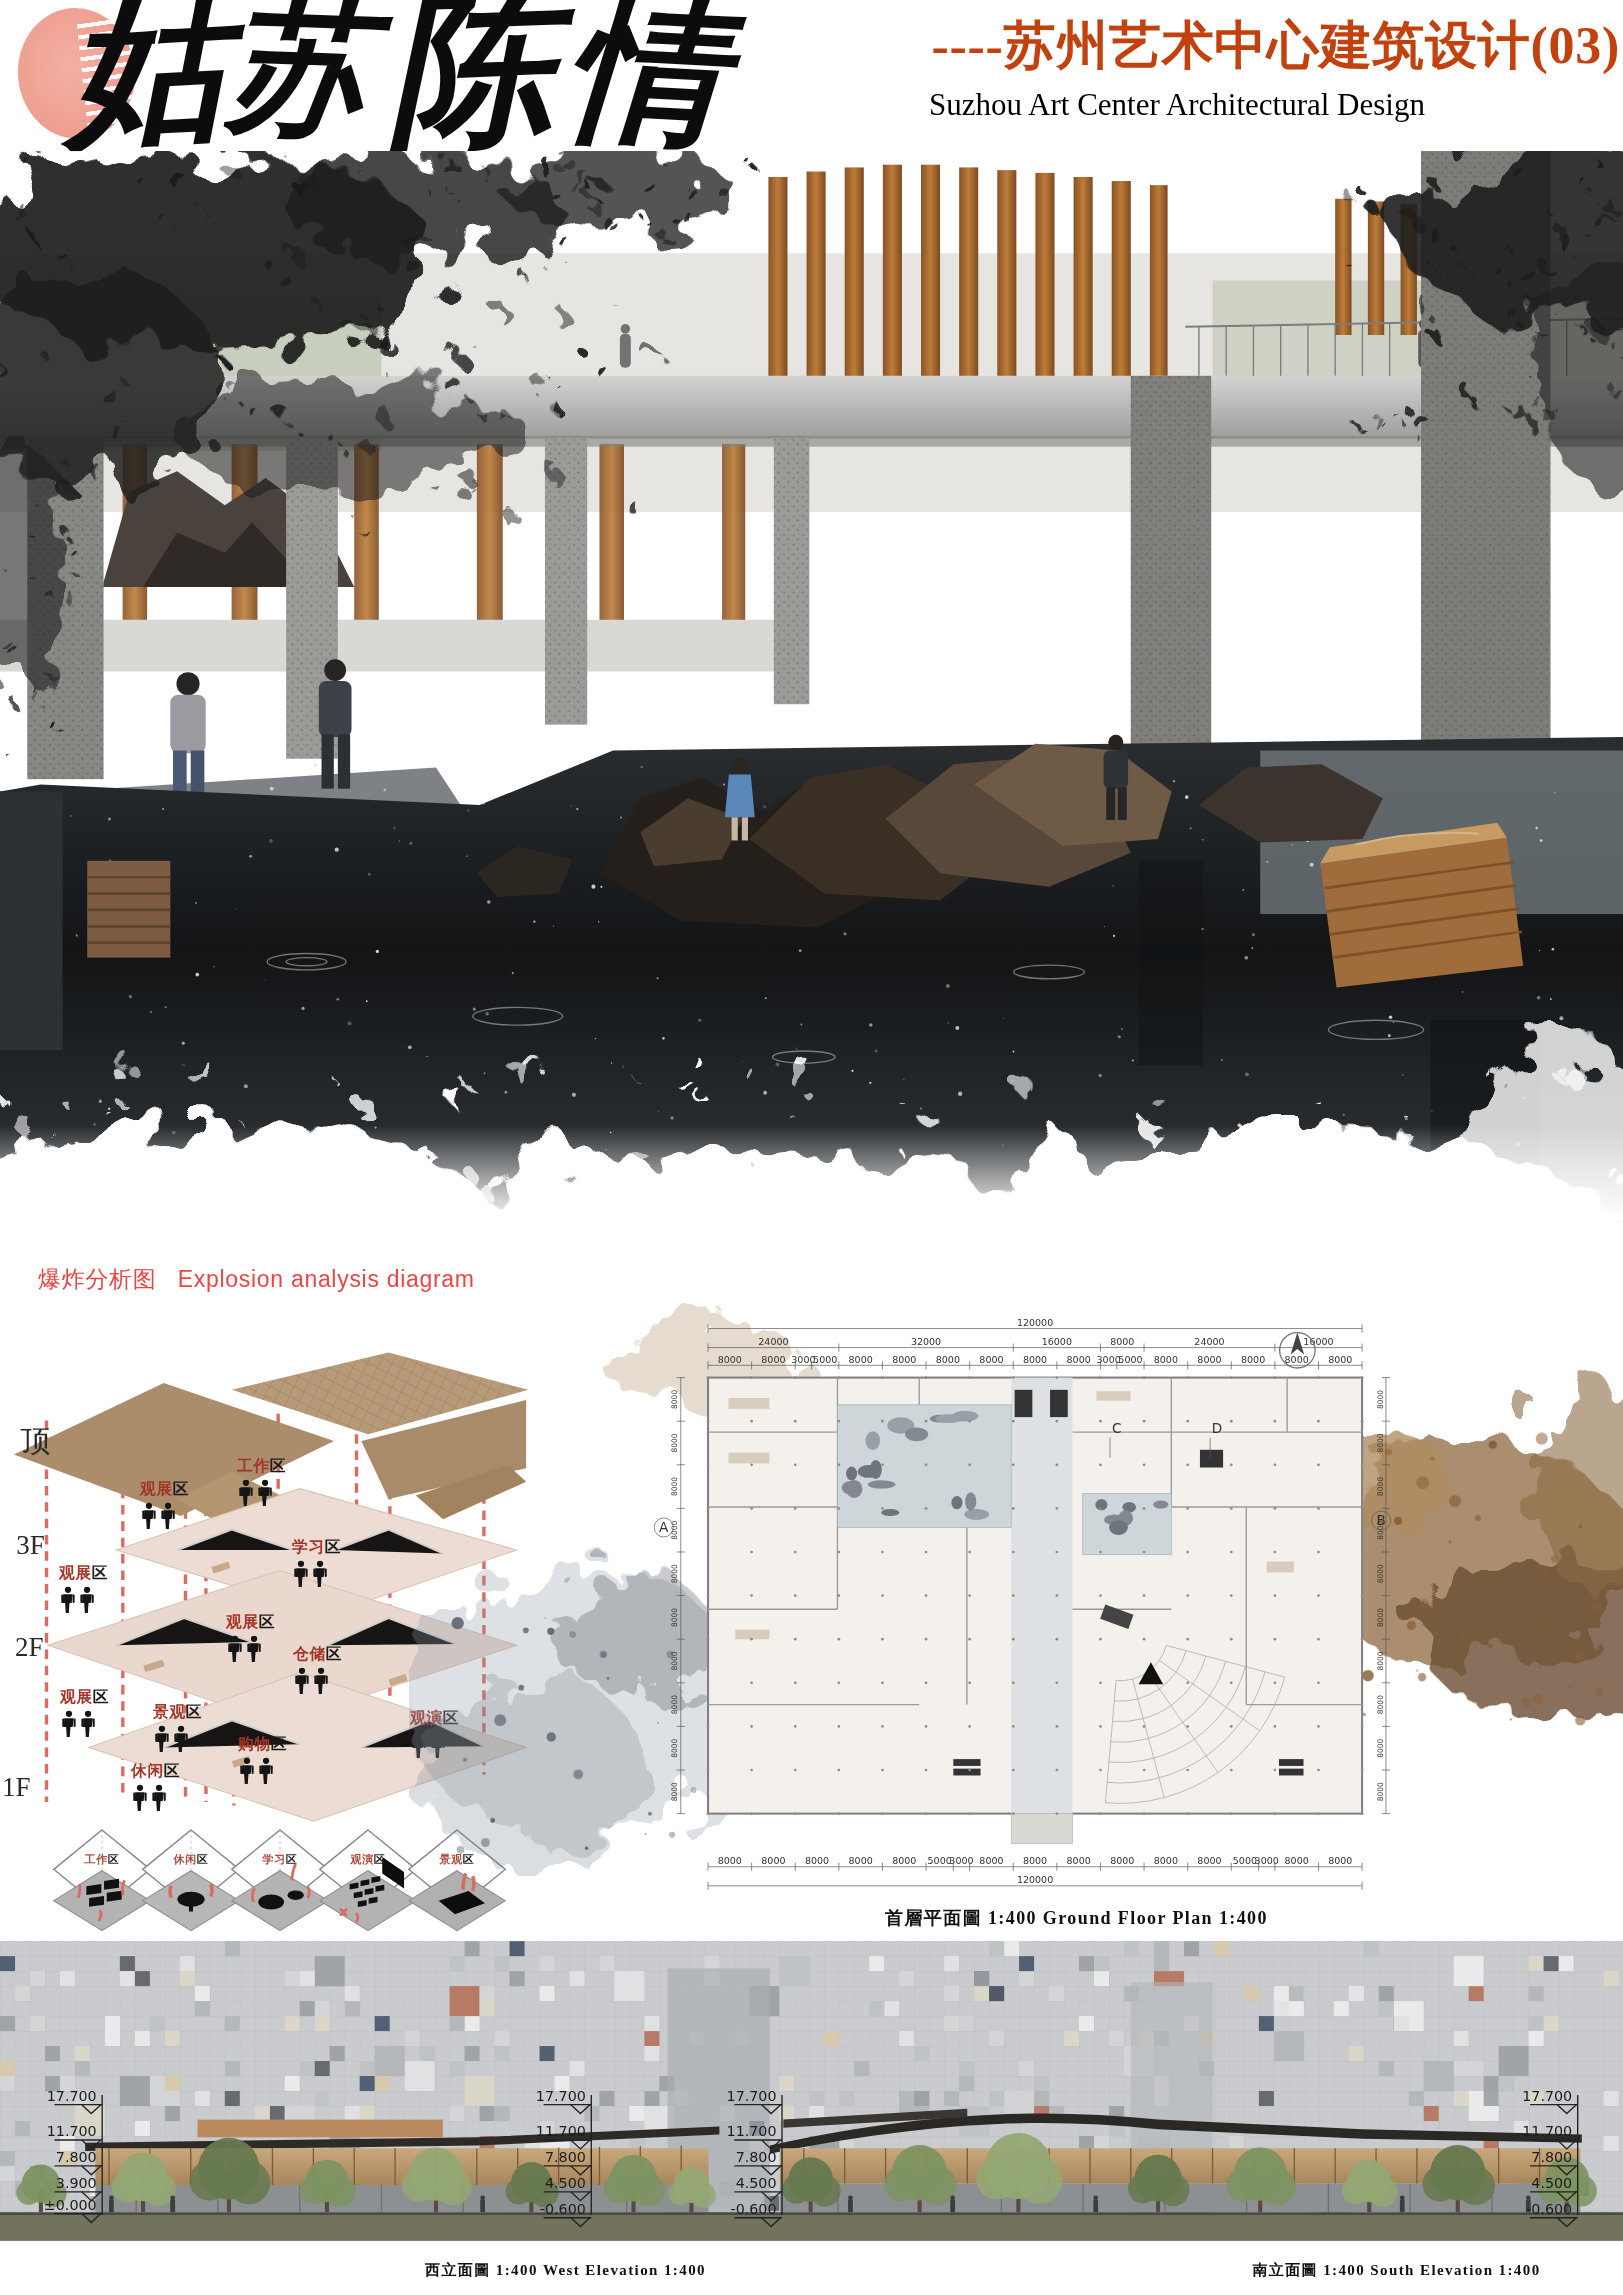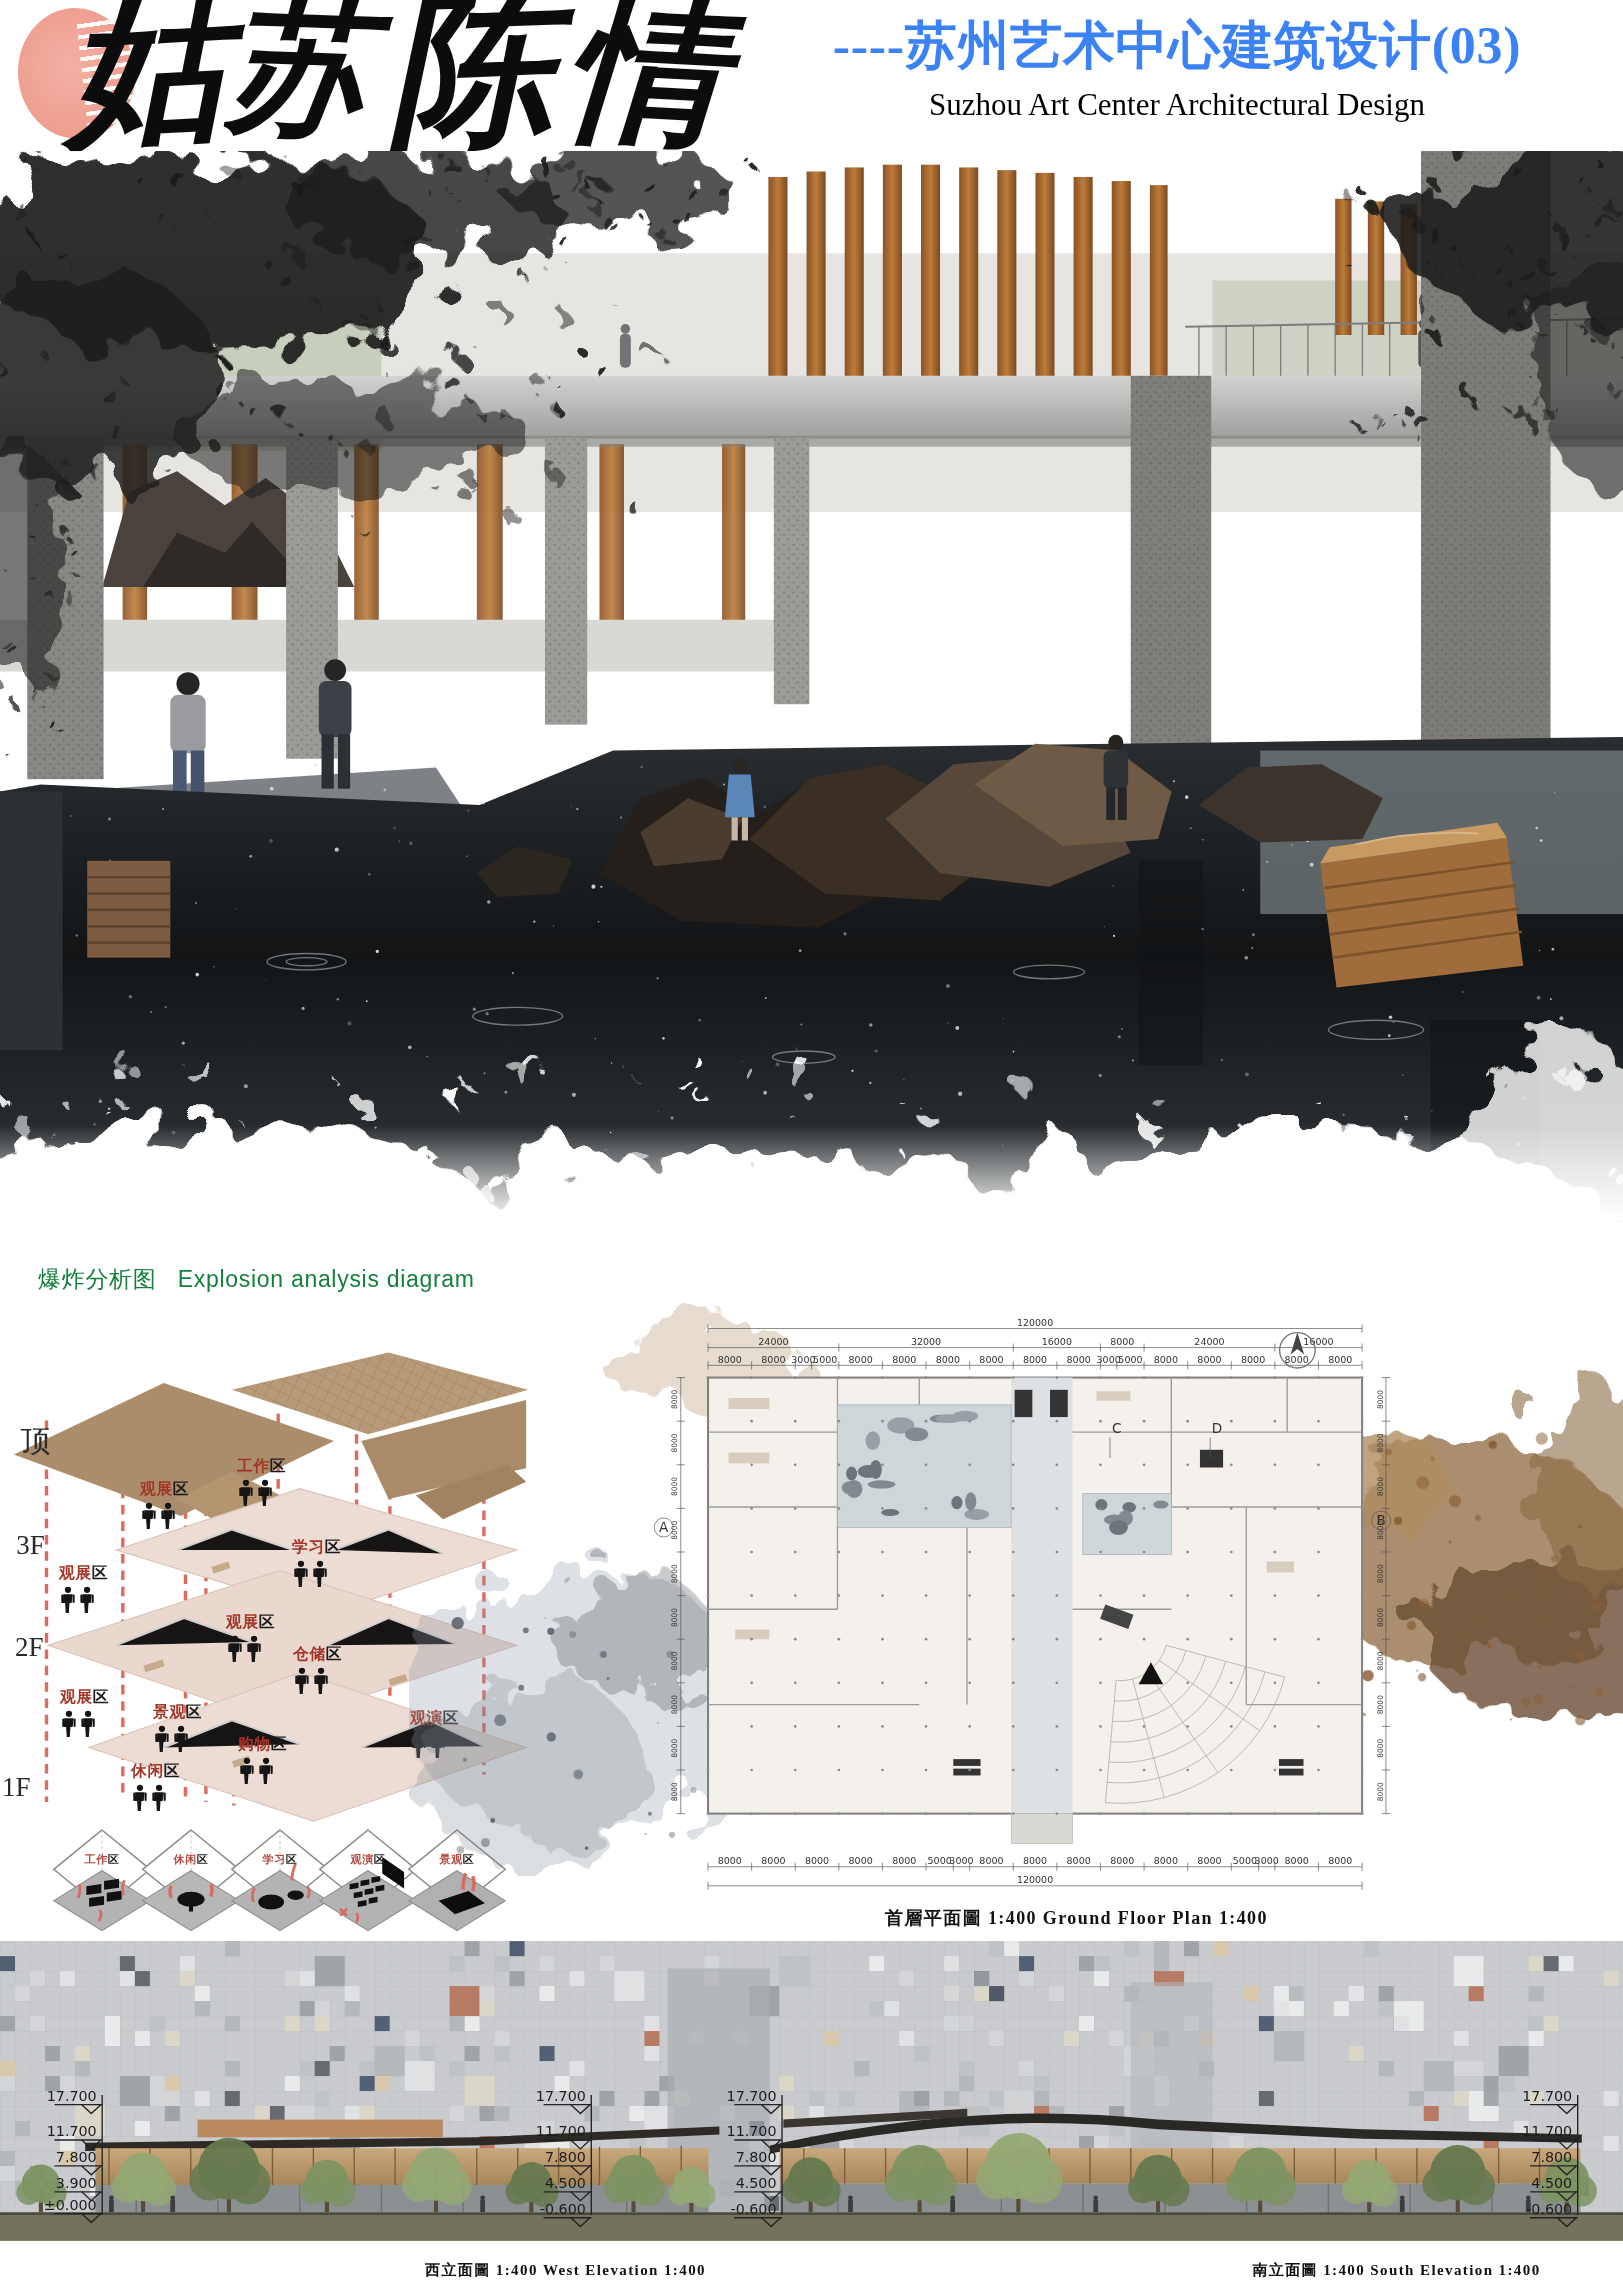--- a/index.html
+++ b/index.html
@@ -7,26 +7,26 @@
          font-family:"Liberation Serif","DejaVu Serif",serif;}
   .abs{position:absolute;}
   
   .seal{left:17.7px;top:8.2px;width:117px;height:131px;border-radius:50%;
         background:radial-gradient(ellipse at 45% 45%, #f3b0a2 0%, #efa193 55%, #e8957f 100%);
         transform:rotate(-6deg);overflow:hidden;}
   .seal:after{content:"";position:absolute;left:55%;top:8%;width:60%;height:90%;
         background:repeating-linear-gradient(178deg,rgba(255,255,255,0) 0 6.8px,rgba(255,255,255,.95) 6.8px 11px);}
   .calli-char{top:-12.3px;font-weight:700;color:#0c0c0c;font-family:"DejaVu Serif",serif;
         font-style:italic;line-height:1;}
-  .subtitle-cn{left:734px;top:11px;width:886px;text-align:center;font-size:52px;font-weight:700;
-        color:#3b82f6;letter-spacing:0.7px;white-space:nowrap;}
+  .subtitle-cn{left:734px;top:11px;width:886px;text-align:right;font-size:52px;font-weight:700;
+        color:#c2410c;letter-spacing:0.7px;white-space:nowrap;}
   .subtitle-en{left:734px;top:87px;width:886px;text-align:center;font-size:31px;font-weight:400;color:#000;}
   
   .exp-title{left:38px;top:1264px;font-family:"Liberation Sans","DejaVu Sans",sans-serif;
-        font-size:23px;color:#15803d;letter-spacing:0.7px;}
+        font-size:23px;color:#ef4444;letter-spacing:0.7px;}
   .floor-label{font-size:27px;color:#2a2a2a;font-weight:400;}
   .zlabel{font-size:15.7px;white-space:nowrap;letter-spacing:0.7px;}
   .zlabel .zr{color:#a33527;font-weight:700;}
   .zlabel .zs{color:#1a1a1a;font-weight:700;}
   .ppl{display:block;margin-top:1.4px;}
   .cube{width:102px;height:116px;}
   .cube-label{position:absolute;left:0;top:24.5px;width:102px;text-align:center;font-size:11px;letter-spacing:0.7px;}
   .cube-label .zr{color:#b04a3c;font-weight:700;}
   .cube-label .zs{color:#222;font-weight:700;}
   .plan-caption{left:838px;top:1906px;width:477px;text-align:center;font-size:18px;color:#111;

